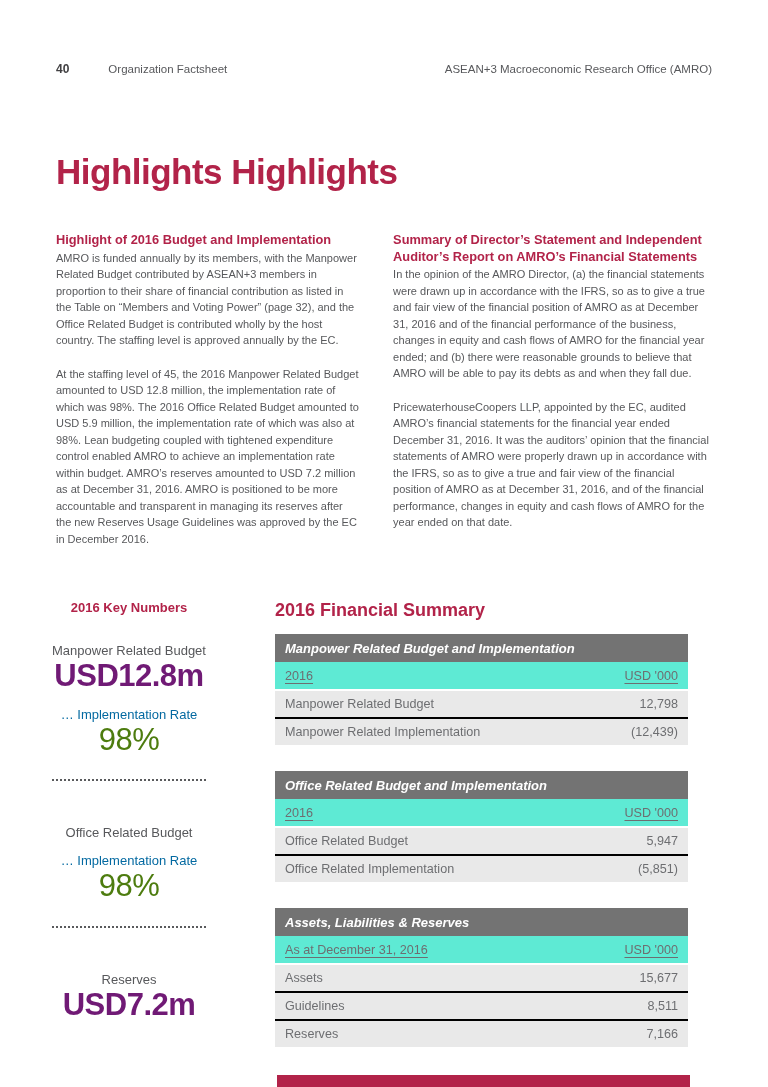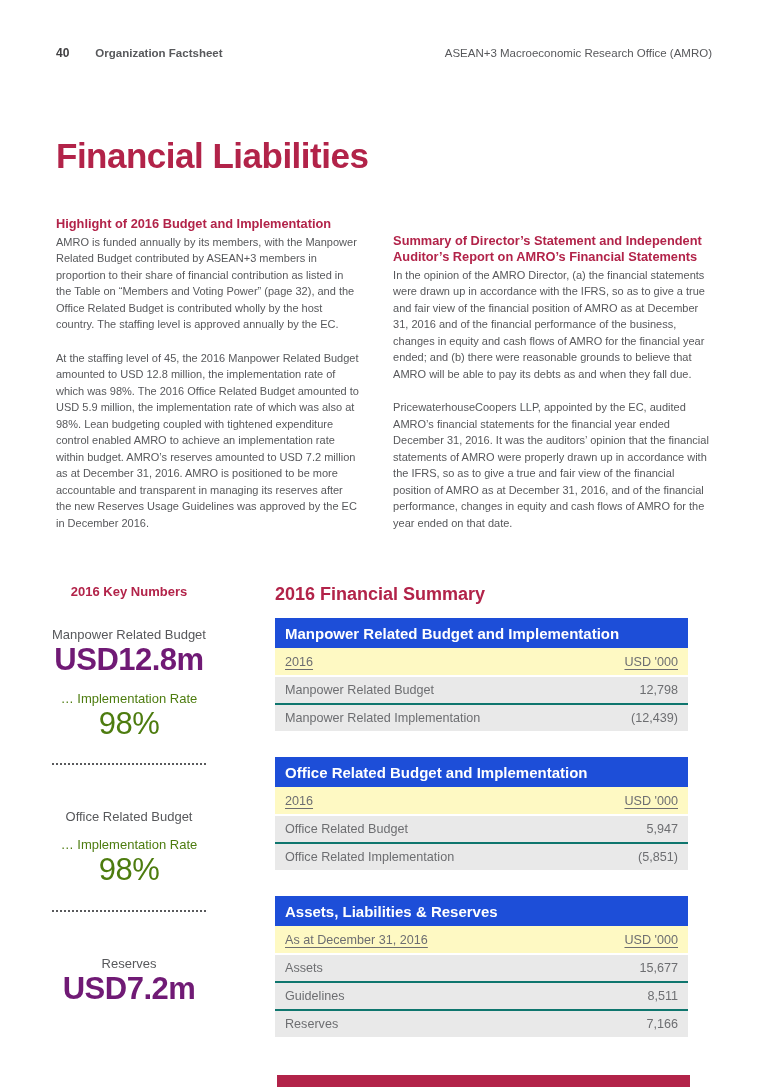--- a/index.html
+++ b/index.html
@@ -5,94 +5,94 @@
   * { margin: 0; padding: 0; box-sizing: border-box; }
   html, body { width: 768px; height: 1087px; overflow: hidden; }
   body {
     font-family: "Liberation Sans", "DejaVu Sans", sans-serif;
     background: #ffffff;
     color: #57585b;
   }
   .page {
     position: relative;
     width: 768px; height: 1087px;
-    padding: 0 56px;
+    padding: 16px 56px;
     background: #fff;
   }
   
   .hdr {
     padding-top: 46px;
     display: flex; align-items: baseline;
     font-size: 11.5px; color: #57585b;
   }
   .hdr .pageno { font-weight: bold; color: #414042; font-size: 12px; }
-  .hdr .hleft { margin-left: 26px; font-weight: bold; }
+  .hdr .hleft { margin-left: 39px; }
   .hdr .hright { margin-left: auto; }
   
   .title {
     margin-top: 76px;
     font-size: 35px; font-weight: bold; letter-spacing: -0.5px;
     color: #b22349;
   }
   
-  .cols { display: flex; margin-top: 40px; align-items: flex-end; }
+  .cols { display: flex; margin-top: 40px; }
   .col-l { width: 310px; }
   .col-r { width: 324px; margin-left: 32px; }
   .subhead {
     color: #b22349; font-weight: bold;
     font-size: 12.8px; line-height: 16.5px; margin-bottom: 1px;
   }
   .body-p { font-size: 11px; line-height: 16.5px; margin-bottom: 17px; }
   
   .bottom { display: flex; margin-top: 36px; }
   
   .kn { width: 154px; margin-left: -4px; text-align: center; }
   .kn-title { color: #b22349; font-weight: bold; font-size: 13px; margin-bottom: 28px; }
   .kn-label { font-size: 13px; color: #57585b; margin-bottom: 1px; }
   .kn-value { font-size: 31px; font-weight: bold; letter-spacing: -0.5px; color: #701a75; line-height: 1.12; }
-  .kn-sublabel { font-size: 13px; color: #4d7c0f; margin-top: 13px; margin-bottom: 1px; }
+  .kn-sublabel { font-size: 13px; color: #0369a1; margin-top: 13px; margin-bottom: 1px; }
   .kn-subvalue { font-size: 31px; font-weight: normal; letter-spacing: -0.5px; color: #4d7c0f; line-height: 1.12; }
   .kn-divider { border-top: 2px dotted #595a5c; margin: 22px 0 44px 0; height: 0; }
   
   .fs { width: 413px; margin-left: 69px; }
   .fs-title { color: #b22349; font-weight: bold; font-size: 18px; margin-bottom: 13px; }
   .tbl { margin-bottom: 26px; }
   .tbl-header {
-    background: #1d4ed8; color: #ffffff; font-weight: bold;
-    font-size: 15px; padding: 7px 10px 6px 10px;
+    background: #737373; color: #ffffff; font-weight: bold;
+    font-size: 13px; padding: 7px 10px 6px 10px; font-style: italic;
   }
   .tbl-sub {
-    background: #fef9c3; display: flex; justify-content: space-between;
+    background: #5eead4; display: flex; justify-content: space-between;
     font-size: 12.6px; color: #6d6e71; padding: 7px 10px 6px 10px;
   }
   .tbl-sub span { text-decoration: underline; text-underline-offset: 3px; }
   .tbl-row {
     background: #e9e9e9; display: flex; justify-content: space-between;
     font-size: 12.6px; color: #6d6e71; padding: 6px 10px;
-    border-top: 2px solid #0f766e;
+    border-top: 2px solid #000000;
   }
   .tbl-sub + .tbl-row { border-top: 2px solid #ffffff; }
   
   .partial-bar {
     position: absolute; left: 277px; right: 78px; bottom: 0; height: 12px;
     background: #b22349;
   }
 </style>
 </head>
 <body>
 
 <div class="page">
 
   <div class="hdr">
     <span class="pageno">40</span>
     <span class="hleft">Organization Factsheet</span>
     <span class="hright">ASEAN+3 Macroeconomic Research Office (AMRO)</span>
   </div>
 
-  <h1 class="title">Financial Liabilities</h1>
+  <h1 class="title">Highlights Highlights</h1>
 
   <div class="cols">
     <div class="col-l">
       <div class="subhead">Highlight of 2016 Budget and Implementation</div>
       <p class="body-p">AMRO is funded annually by its members, with the Manpower Related Budget contributed by ASEAN+3 members in proportion to their share of financial contribution as listed in the Table on “Members and Voting Power” (page 32), and the Office Related Budget is contributed wholly by the host country. The staffing level is approved annually by the EC.</p>
       <p class="body-p">At the staffing level of 45, the 2016 Manpower Related Budget amounted to USD 12.8 million, the implementation rate of which was 98%. The 2016 Office Related Budget amounted to USD 5.9 million, the implementation rate of which was also at 98%. Lean budgeting coupled with tightened expenditure control enabled AMRO to achieve an implementation rate within budget. AMRO’s reserves amounted to USD 7.2 million as at December 31, 2016. AMRO is positioned to be more accountable and transparent in managing its reserves after the new Reserves Usage Guidelines was approved by the EC in December 2016.</p>
     </div>
     <div class="col-r">
       <div class="subhead">Summary of Director’s Statement and Independent Auditor’s Report on AMRO’s Financial Statements</div>
       <p class="body-p">In the opinion of the AMRO Director, (a) the financial statements were drawn up in accordance with the IFRS, so as to give a true and fair view of the financial position of AMRO as at December 31, 2016 and of the financial performance of the business, changes in equity and cash flows of AMRO for the financial year ended; and (b) there were reasonable grounds to believe that AMRO will be able to pay its debts as and when they fall due.</p>

